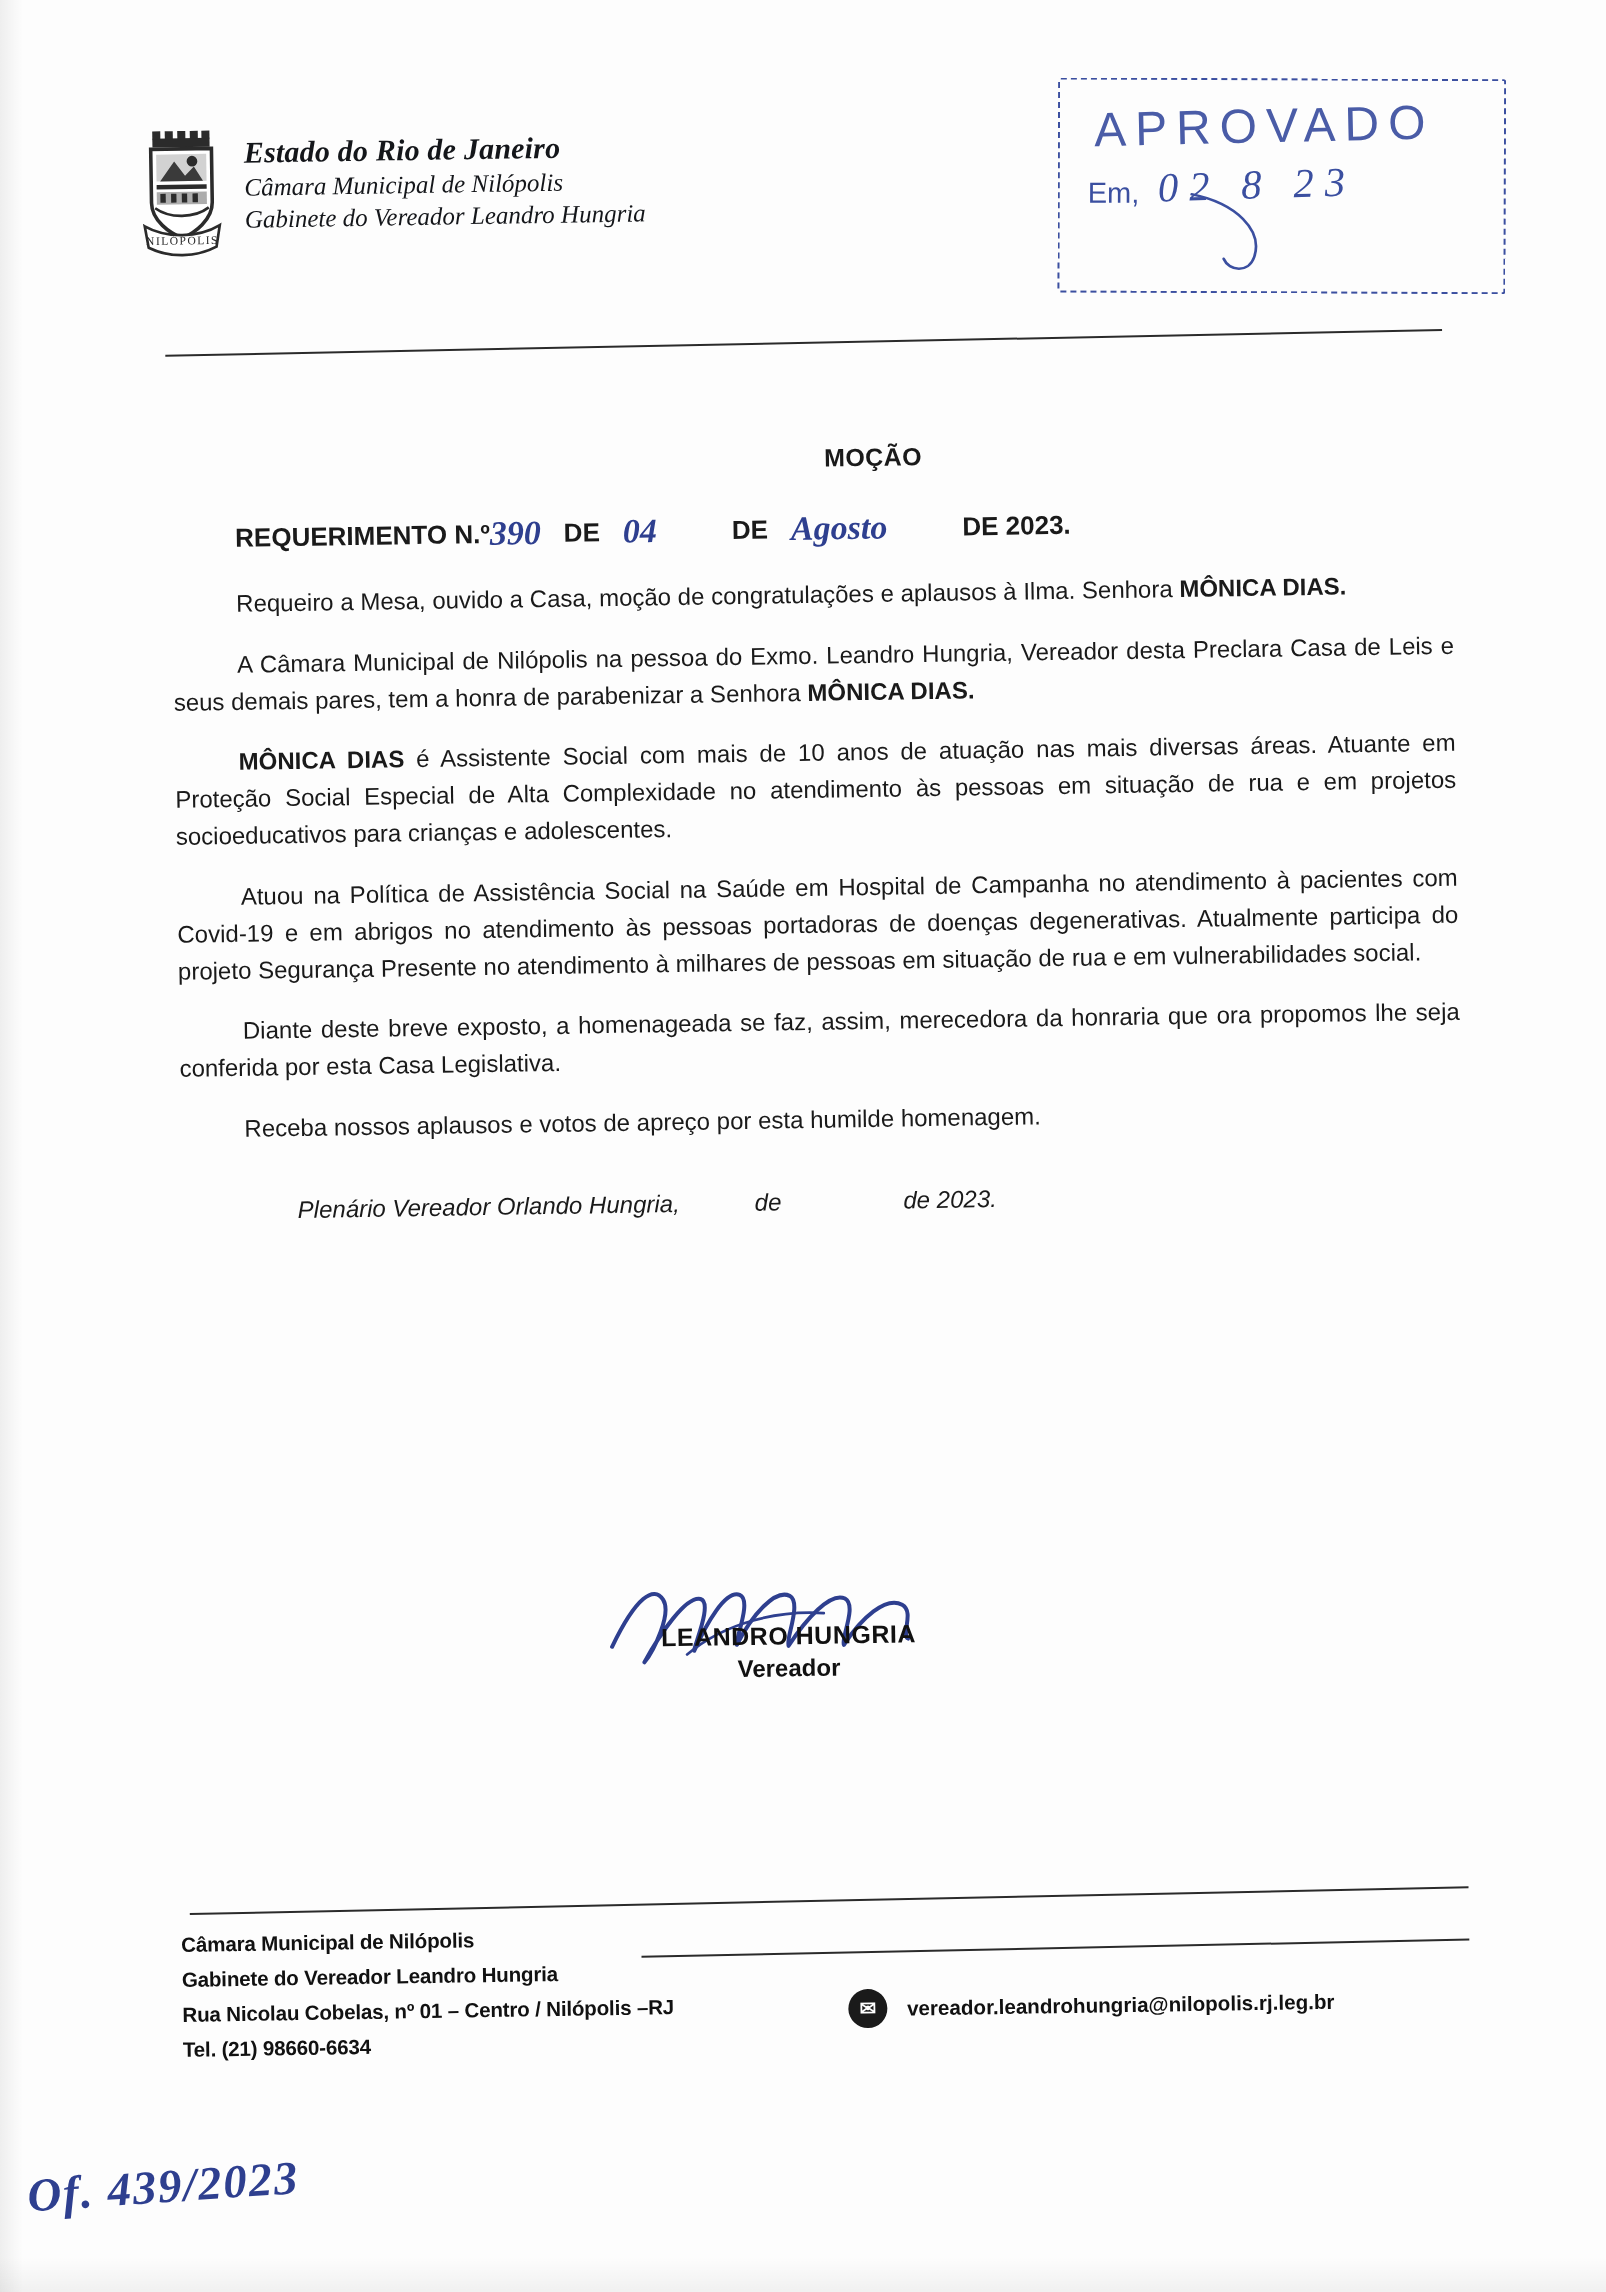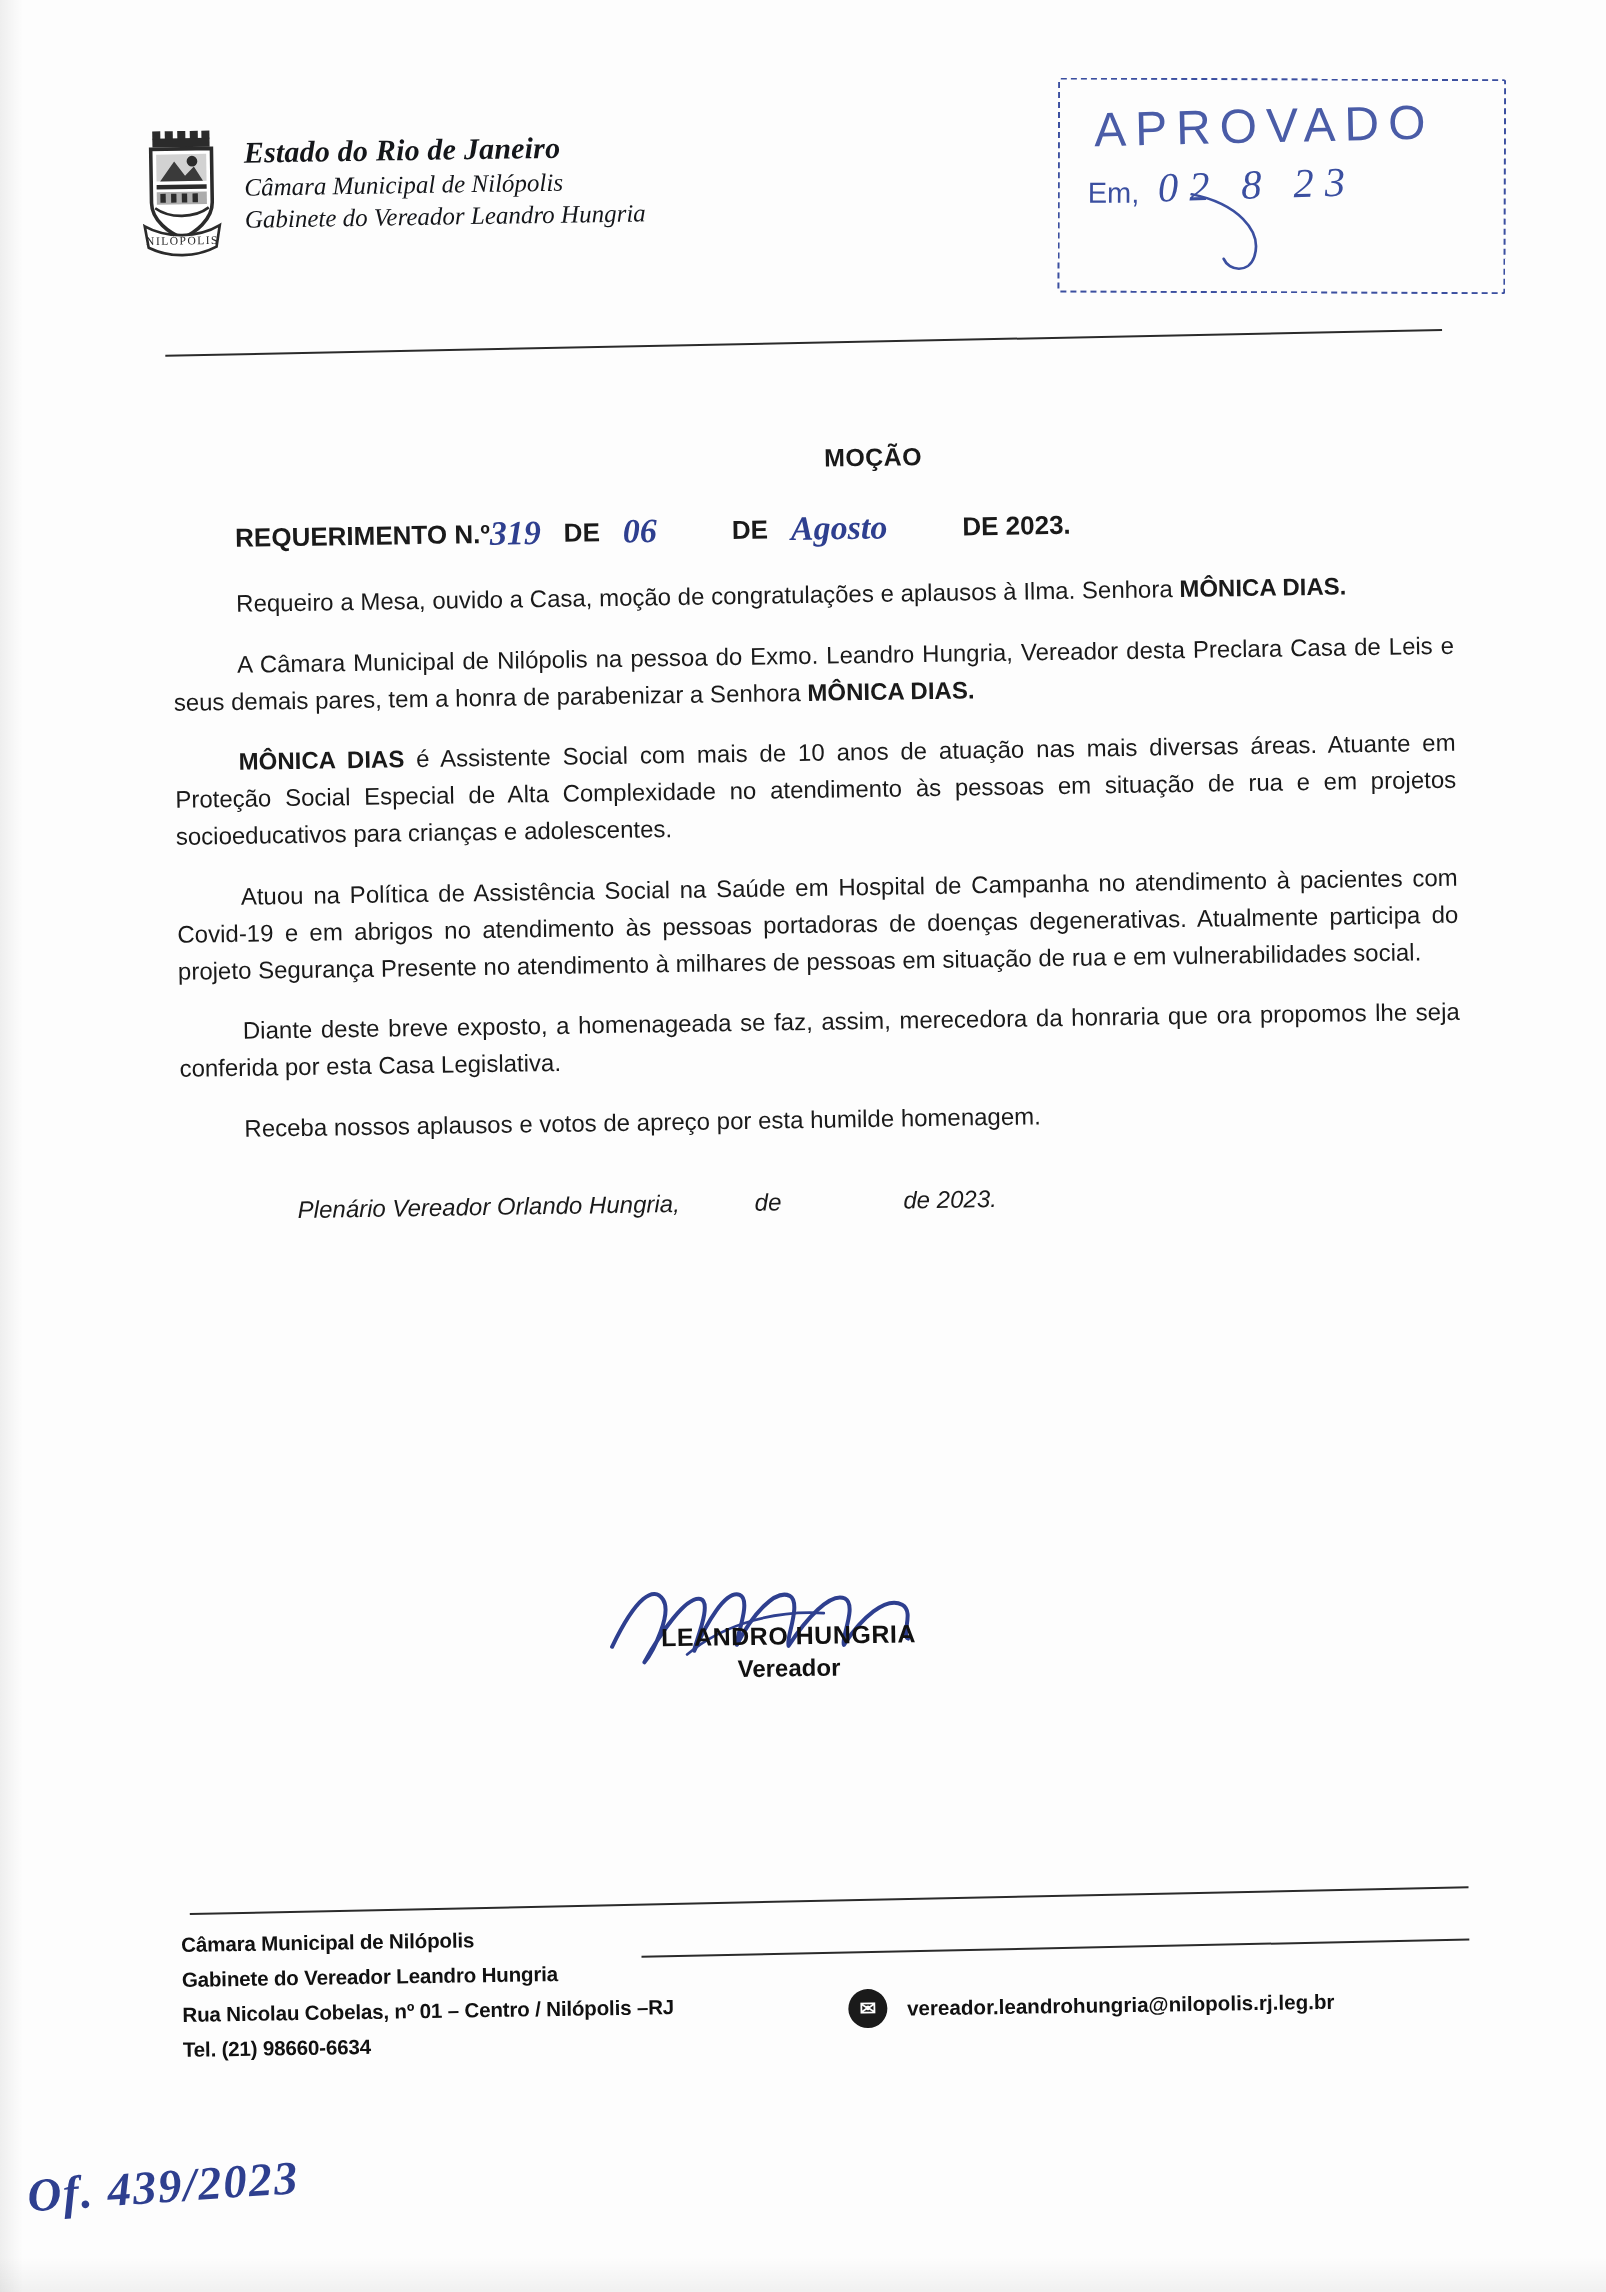--- a/index.html
+++ b/index.html
@@ -349,25 +349,25 @@
       <svg class="stamp-scribble" viewBox="0 0 220 110" aria-hidden="true">
         <path d="M10 10 C60 20 90 50 80 80 C74 98 52 96 46 82" fill="none" stroke="#3b4fa0" stroke-width="3" stroke-linecap="round"></path>
       </svg>
     </div>
 
     <div class="doc-body">
       <div class="title">MOÇÃO</div>
 
       <div class="req-line">
         <span>REQUERIMENTO N.º</span>
-        <span class="hand hand-num">319</span>
+        <span class="hand hand-num">390</span>
         <span class="gap-sm"></span>
         <span>DE</span>
         <span class="gap-sm"></span>
-        <span class="hand hand-num">06</span>
+        <span class="hand hand-num">04</span>
         <span class="gap-lg"></span>
         <span>DE</span>
         <span class="gap-sm"></span>
         <span class="hand hand-num">Agosto</span>
         <span class="gap-lg"></span>
         <span>DE 2023.</span>
       </div>
 
       <p class="para">
         <span>Requeiro a Mesa, ouvido a Casa, moção de congratulações e aplausos à Ilma. Senhora </span><span class="b">MÔNICA DIAS.</span>

